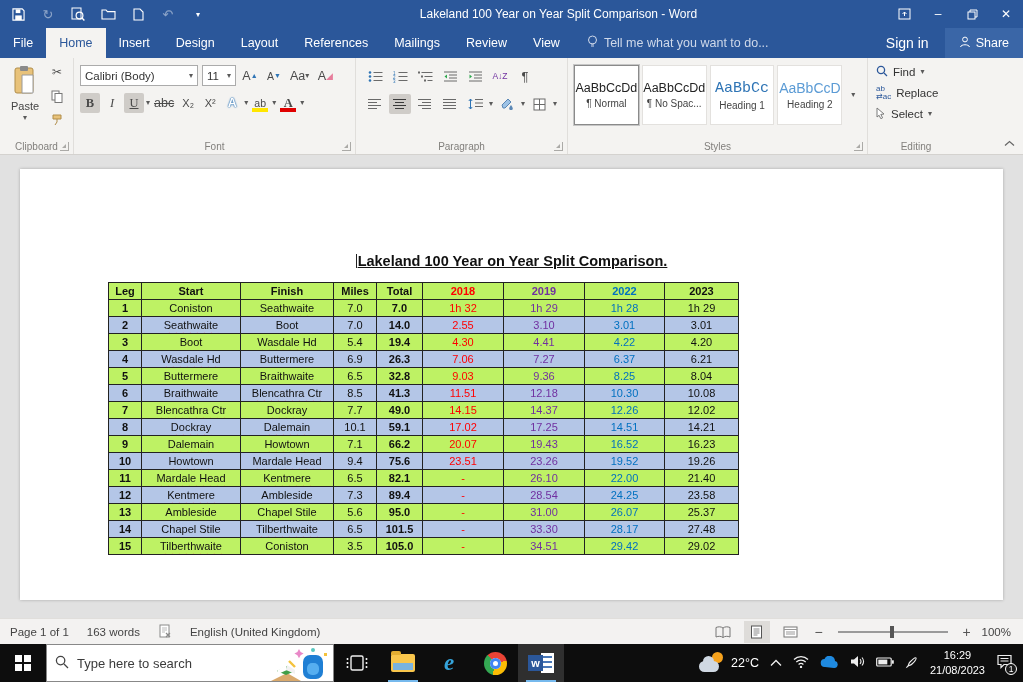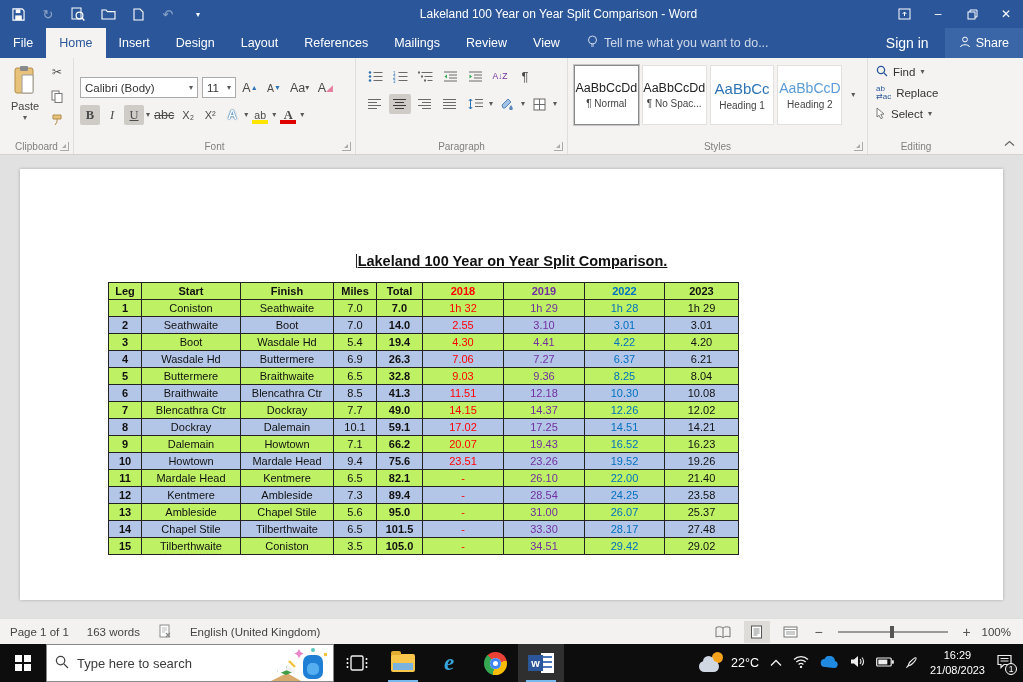--- a/index.html
+++ b/index.html
@@ -36,21 +36,21 @@
 
   
   .g-clip { width:74px; }
   .paste-big { width:42px; display:flex; flex-direction:column; align-items:center; gap:2px; padding-top:3px; }
   .paste-big .plabel { font-size:11px; color:#444; }
   .clip-mini { position:absolute; left:48px; top:6px; display:flex; flex-direction:column; gap:8px; align-items:center; }
   .clip-mini .icbtn { width:18px; height:16px; font-size:12px; }
 
   
   .g-font { width:282px; }
-  .font-row1 { display:flex; align-items:center; gap:4px; padding:3px 2px;margin-top:12px; }
+  .font-row1 { display:flex; align-items:center; gap:4px; padding:3px 2px; }
   .combo { background:#fff; border:1px solid #ababab; height:21px; display:flex; align-items:center; justify-content:space-between; padding:0 4px; font-size:11.5px; color:#333; }
   .combo-name { width:118px; }
   .combo-size { width:34px; }
   .font-row2 { display:flex; align-items:center; gap:2px; padding:4px 2px; }
   .font-row2 .icbtn, .font-row1 .icbtn { min-width:20px; height:20px; font-size:12.5px; padding:0 2px; }
   .bld { font-weight:bold; font-family:"Liberation Serif",serif; }
   .ita { font-style:italic; font-family:"Liberation Serif",serif; }
   .und { text-decoration:underline; font-family:"Liberation Serif",serif; }
   .strik { text-decoration:line-through; font-size:11px; }
   .accentbar { position:relative; }
@@ -61,21 +61,21 @@
   .g-para { width:212px; }
   .para-row { display:flex; align-items:center; gap:3px; padding:4px 4px; }
   .para-row .icbtn { width:22px; height:20px; }
 
   
   .g-styles { width:300px; }
   .styles-body { display:flex; align-items:stretch; gap:3px; padding:3px 2px; height:66px; }
   .stylecard { width:66px; background:#fff; border:1px solid #e3e1de; display:flex; flex-direction:column; align-items:center; justify-content:center; gap:3px; }
   .stylecard.selected { border:1px solid #8a8a8a; box-shadow:inset 0 0 0 1px #fff, 0 0 0 1px #c6c6c6; }
   .st-preview { font-size:12.5px; color:#222; white-space:nowrap; }
-  .st-preview.h1 { color:#2e74b5; font-size:15px; }
+  .st-preview.h1 { color:#2e74b5; font-size:15px;font-family:Liberation Mono, monospace; }
   .st-preview.h2 { color:#5b9bd5; font-size:14px; }
   .st-name { font-size:10px; color:#444; white-space:nowrap; }
   .styles-more { width:16px; display:flex; align-items:center; justify-content:center; color:#555; }
 
   
   .g-edit { width:96px; border-right:none; }
   .edit-item { display:flex; align-items:center; gap:5px; font-size:11.5px; color:#333; padding:3px 4px; }
   .collapse-ribbon { position:absolute; right:8px; bottom:4px; color:#666; }
 
   

